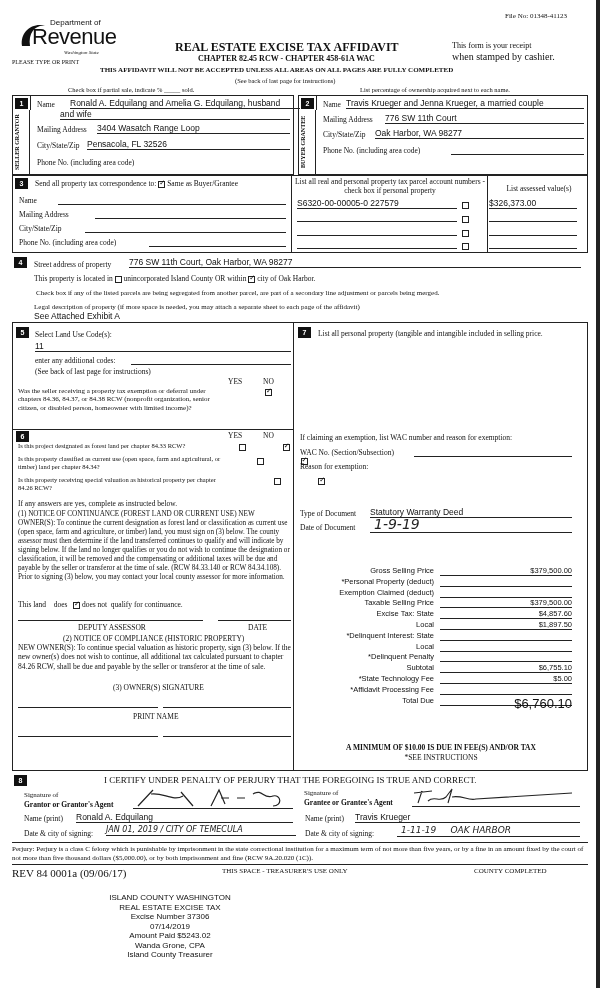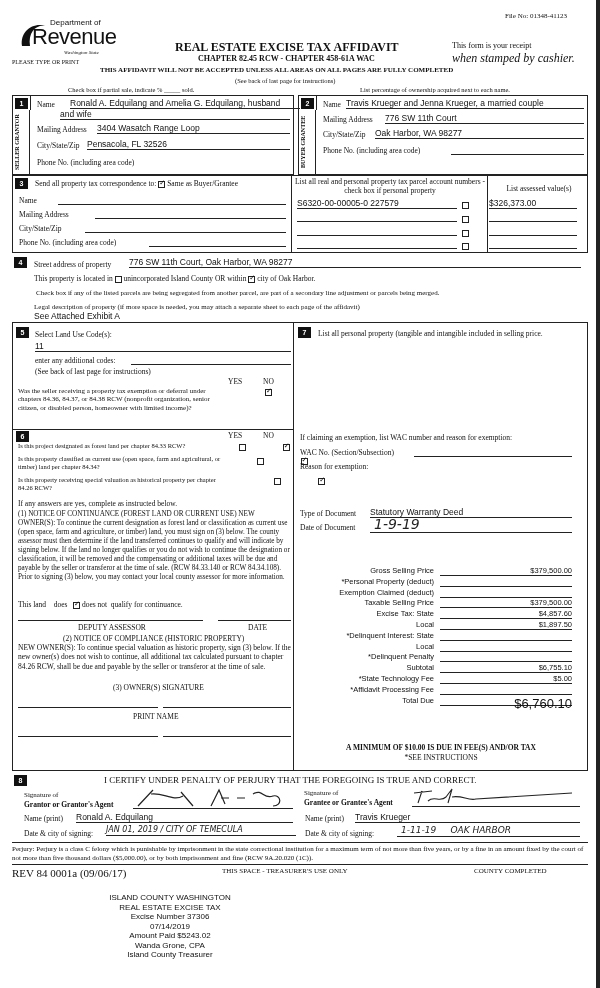--- a/index.html
+++ b/index.html
@@ -28,21 +28,21 @@
   </svg>
   <div class="abs sans" style="left:32px;top:2px;font-size:8px;">Department of</div>
   <div class="abs sans" style="left:14px;top:8px;font-size:22px;letter-spacing:-0.5px;">Revenue</div>
   <div class="abs" style="left:46px;top:34px;font-size:5px;font-style:italic;">Washington State</div>
 </div>
 <div class="abs" style="left:12px;top:59px;font-size:6px;">PLEASE TYPE OR PRINT</div>
 <div class="abs" style="left:505px;top:12px;font-size:7px;">File No:  01348-41123</div>
 <div class="abs bold" style="left:175px;top:40px;font-size:12px;">REAL ESTATE EXCISE TAX AFFIDAVIT</div>
 <div class="abs bold" style="left:198px;top:54px;font-size:8px;">CHAPTER 82.45 RCW - CHAPTER 458-61A WAC</div>
 <div class="abs" style="left:452px;top:41px;font-size:8px;">This form is your receipt</div>
-<div class="abs" style="left:452px;top:51px;font-size:12px;font-style:italic;">when stamped by cashier.</div>
+<div class="abs" style="left:452px;top:51px;font-size:10px;">when stamped by cashier.</div>
 <div class="abs bold" style="left:100px;top:66px;font-size:7px;">THIS AFFIDAVIT WILL NOT BE ACCEPTED UNLESS ALL AREAS ON ALL PAGES ARE FULLY COMPLETED</div>
 <div class="abs" style="left:235px;top:77px;font-size:6.5px;">(See back of last page for instructions)</div>
 <div class="abs" style="left:68px;top:86px;font-size:6.5px;">Check box if partial sale, indicate % _____ sold.</div>
 <div class="abs" style="left:360px;top:86px;font-size:6.5px;">List percentage of ownership acquired next to each name.</div>
 
 <div class="abs box" style="left:12px;top:95px;width:282px;height:80px;">
   <div class="abs num" style="left:2px;top:2px;">1</div>
   <div class="abs" style="left:0;top:14px;width:17px;height:64px;border-right:1px solid #222;">
     <div class="vlabel" style="width:14px;height:60px;margin:2px auto 0;">SELLER GRANTOR</div>
   </div>

